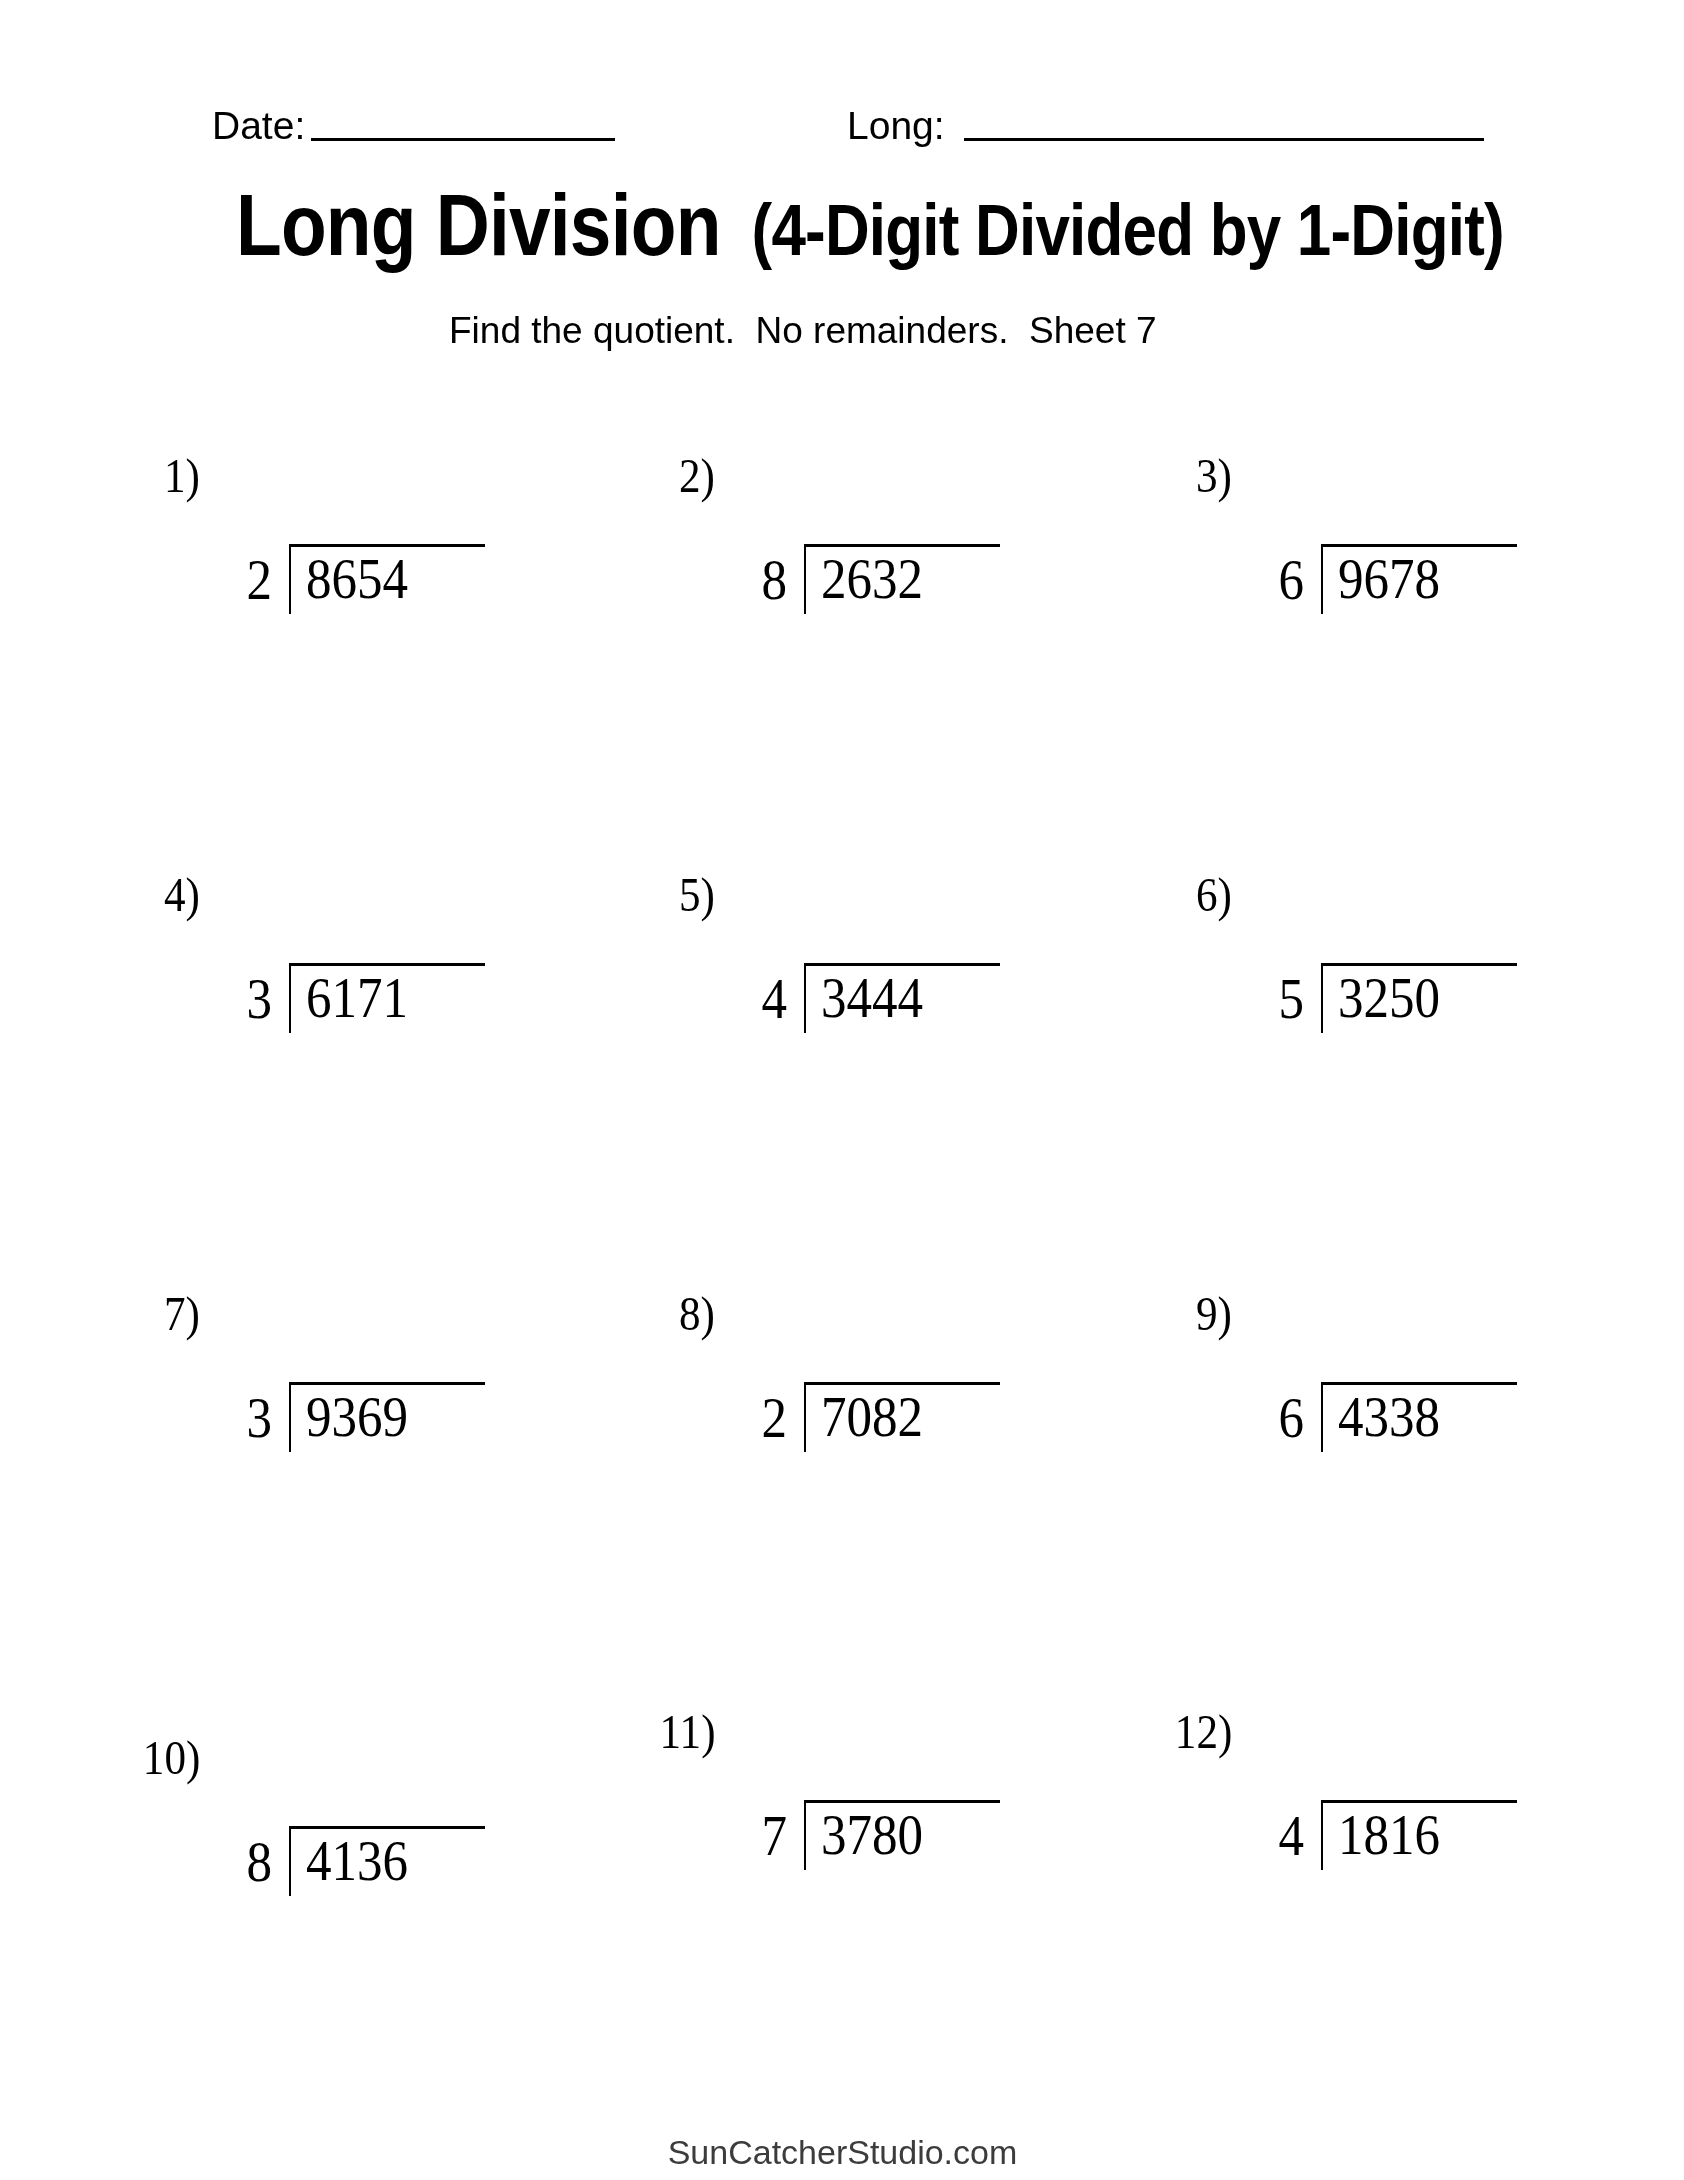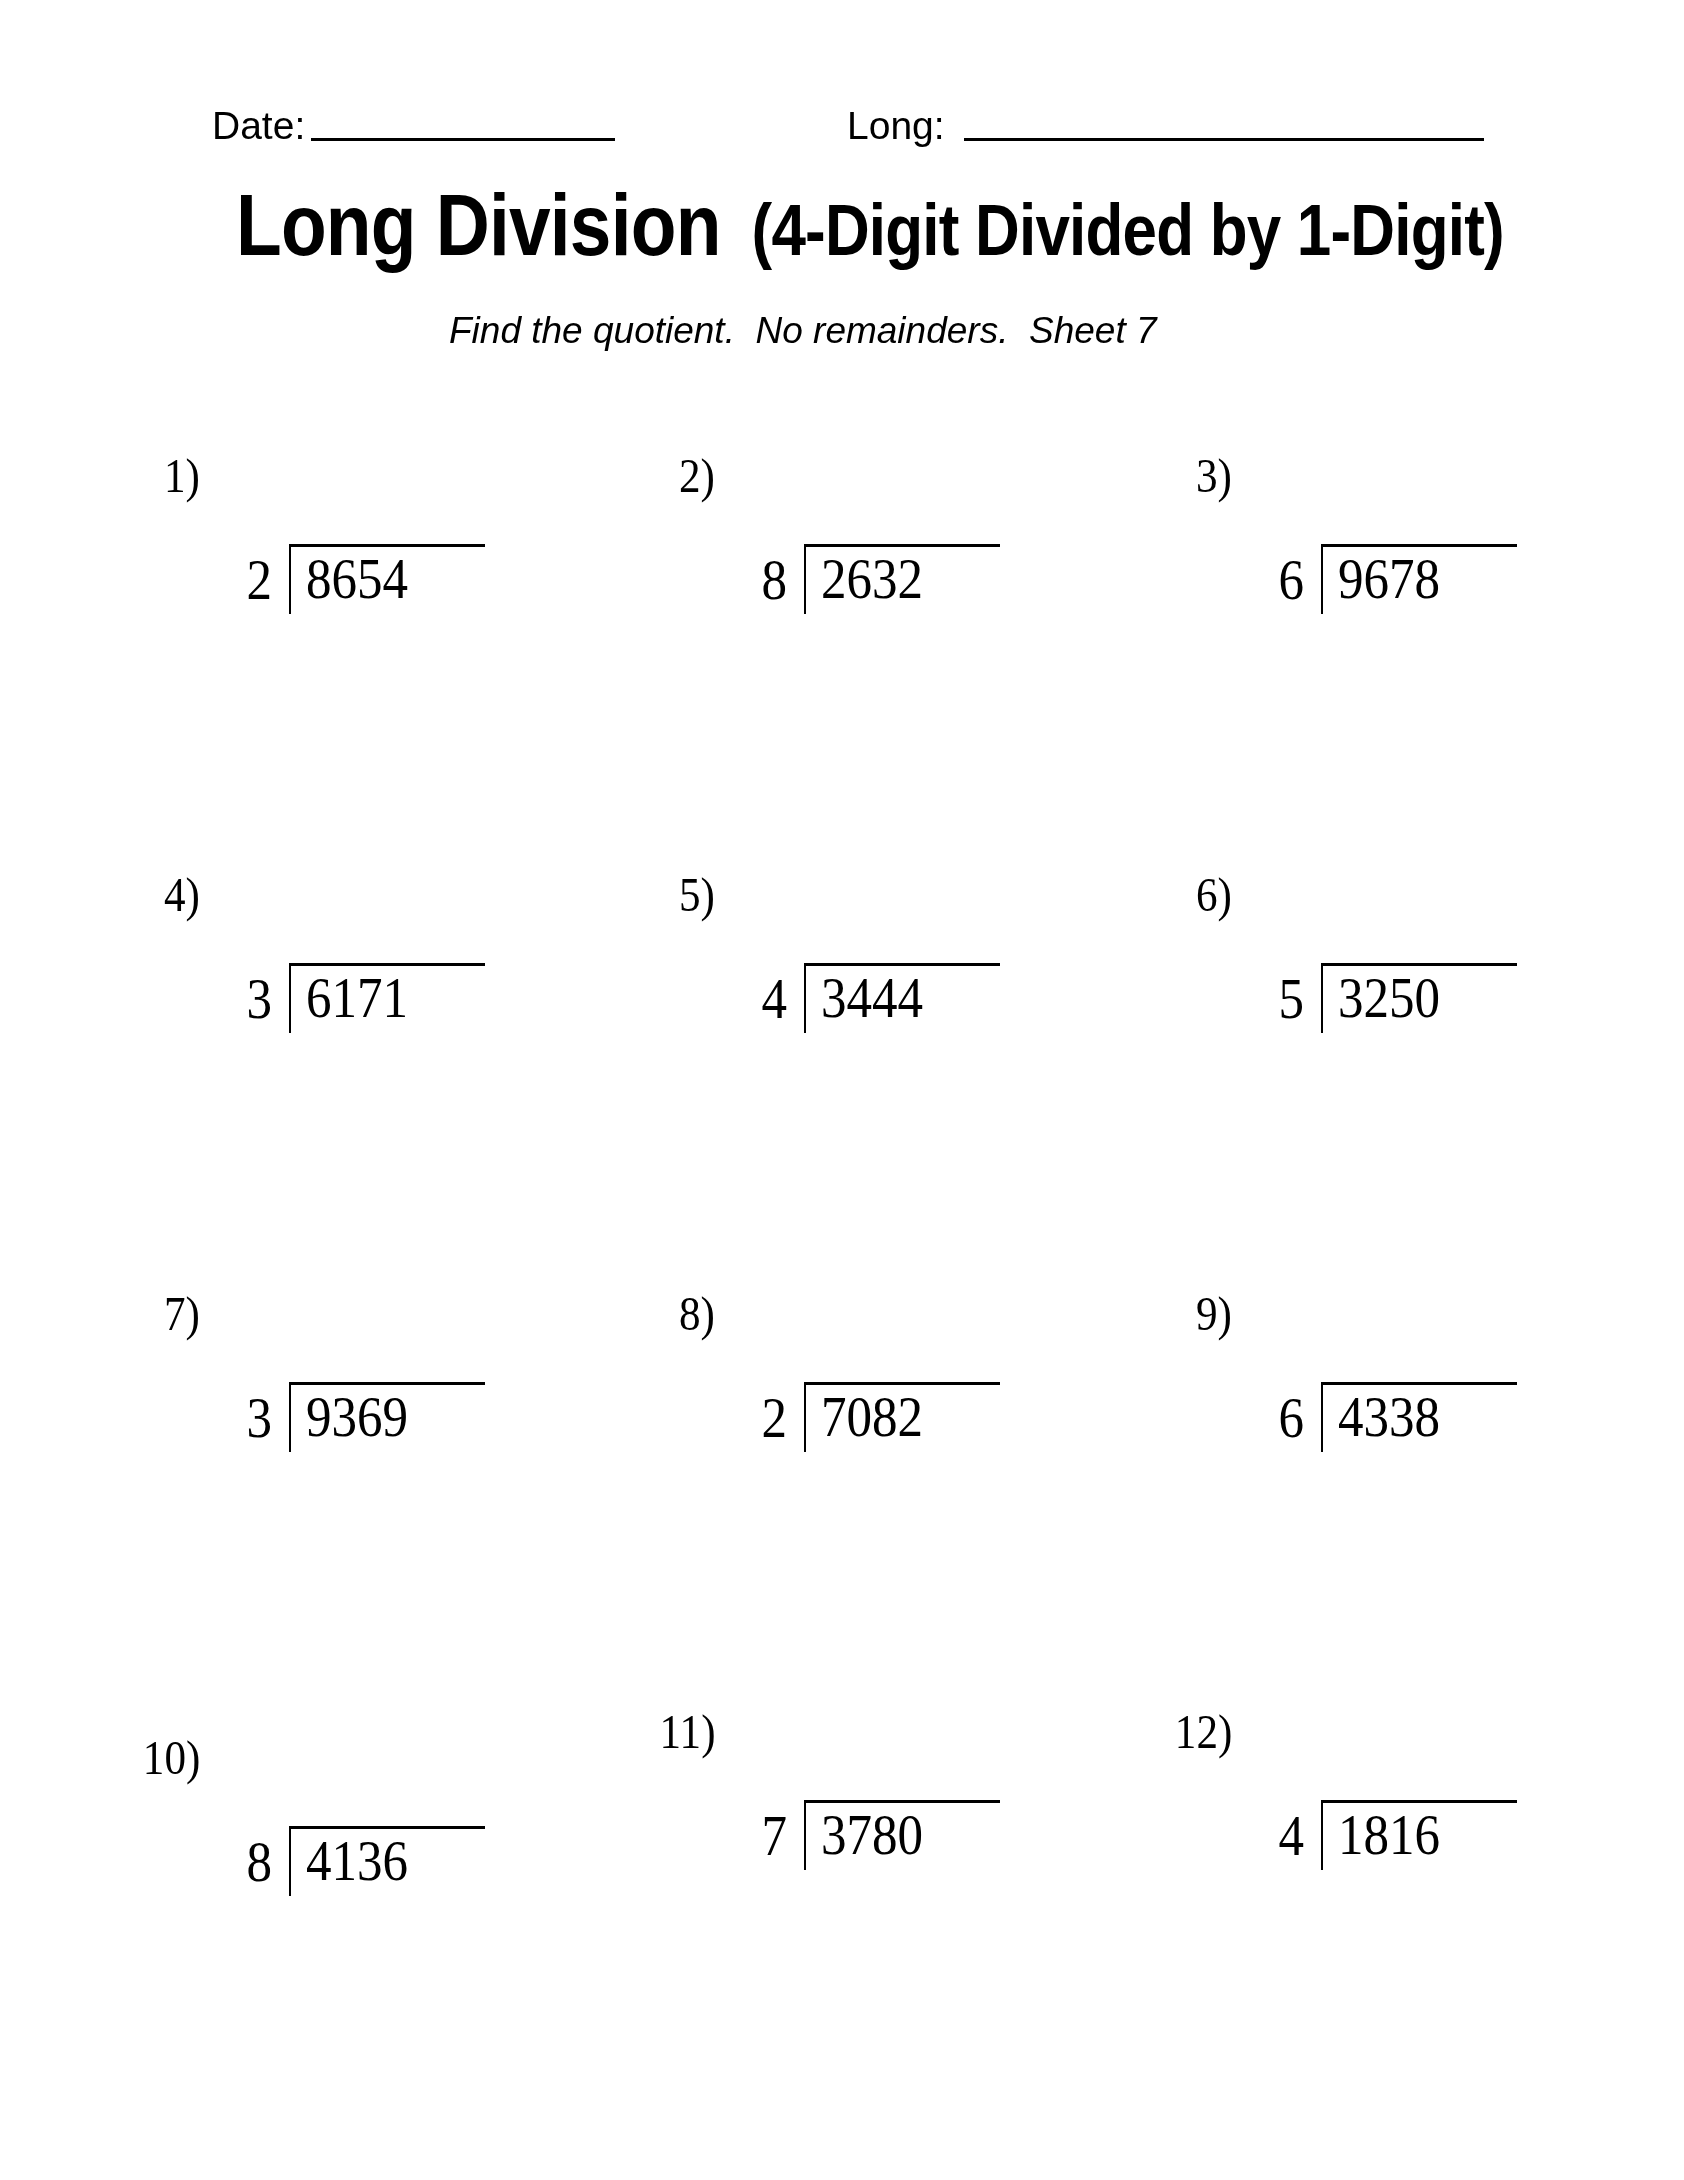--- a/index.html
+++ b/index.html
@@ -32,21 +32,20 @@
     font-weight:700;line-height:1;white-space:nowrap;
     transform:scaleX(0.86);transform-origin:left top;
   }
   .title-main{font-size:87px;letter-spacing:-0.9px;}
   .title-sub{font-size:72px;margin-left:36px;letter-spacing:-0.9px;}
 
   .subtitle{
     position:absolute;left:449px;top:310px;
     font-size:37px;line-height:41px;font-weight:400;
     white-space:pre;
-    font-style:italic;
   }
 
   
   #problems-grid{position:absolute;inset:0;}
   .problem-cell{
     position:absolute;width:528px;height:204px;
     font-family:"Liberation Serif",serif;
   }
   .pnum{
     position:absolute;left:0;top:0;width:68px;
@@ -248,14 +247,15 @@
       <div class="divisor">
         <span class="squeeze-r">4</span>
       </div>
       <div class="dividend">
         <span class="squeeze-l">1816</span>
       </div>
     </div>
   </div>
     </div>
 
+  <div class="footer">SunCatcherStudio.com</div>
 </div>
 
 
 </body></html>

